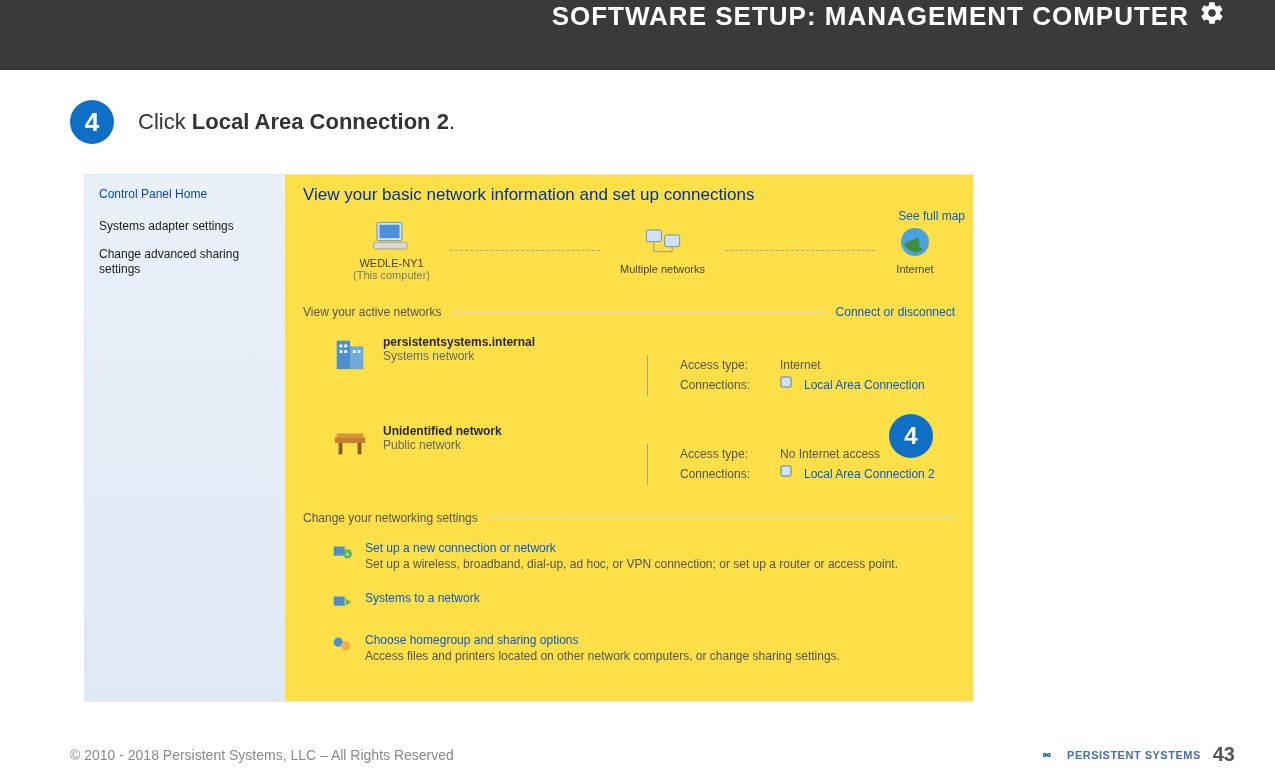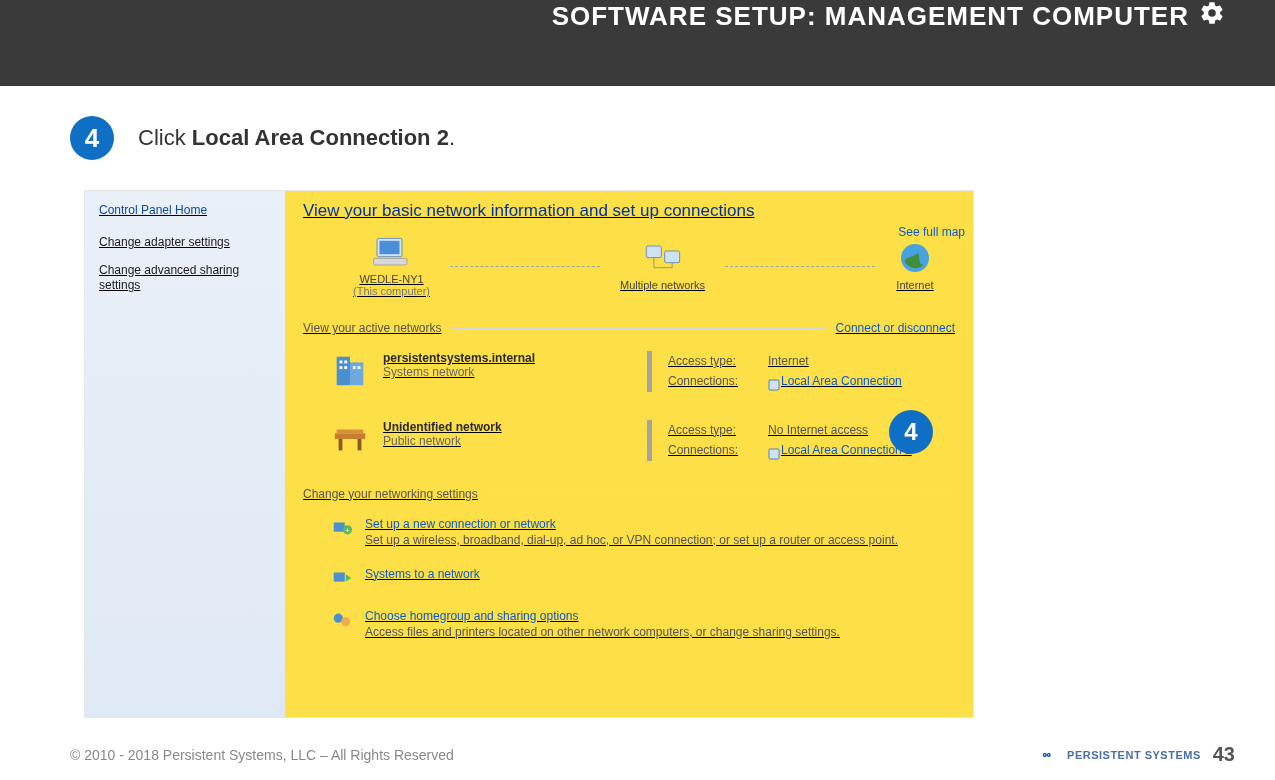--- a/index.html
+++ b/index.html
@@ -1,49 +1,49 @@
 <!DOCTYPE html>
 <html><head>
 <meta charset="utf-8">
 <style>
   * { box-sizing: border-box; margin: 0; padding: 0; }
   body { font-family: Arial, Helvetica, sans-serif; width:1275px; height:780px; background:#fff; position:relative; overflow:hidden; }
-  .headerbar { width:100%; height:86px; background:#3a3a3a; color:#fff; display:flex; align-items:flex-start; justify-content:flex-end; padding-right:50px; padding-top:0; }
+  .headerbar { width:100%; height:70px; background:#3a3a3a; color:#fff; display:flex; align-items:flex-start; justify-content:flex-end; padding-right:50px; padding-top:0; }
   .headerbar .title { font-size:26px; font-weight:700; letter-spacing:1px; display:flex; align-items:center; gap:10px; }
   .settings-icon svg { width:26px; height:26px; }
   .content { padding: 30px 70px 0 70px; }
   .step-row { display:flex; align-items:center; gap:24px; margin-bottom:30px; }
   .step-badge { width:44px; height:44px; border-radius:50%; background:#0f6fc5; color:#fff; display:flex; align-items:center; justify-content:center; font-weight:700; font-size:26px; }
   .step-text { font-size:22px; color:#333; }
   .step-text .bold { font-weight:700; }
-  .screenshot { margin-left:14px; width:890px; height:528px; border:1px solid #e6e6e6; background:#fff; position:relative; display:flex;text-decoration:underline; }
+  .screenshot { margin-left:14px; width:890px; height:528px; border:1px solid #e6e6e6; background:#fff; position:relative; display:flex; }
   .sidebar { width:200px; background:linear-gradient(#eaf0f8,#dfe9f5); padding:12px 14px; font-size:12px; color:#1a1a1a; }
   .sidebar .cph { color:#0a4aa0; font-size:12px; margin-bottom:18px; }
   .sidebar .link { color:#1a1a1a; margin-bottom:12px; line-height:1.3; cursor:pointer; }
   .mainpanel { flex:1; background:#fde047; padding:10px 18px 18px 18px; font-size:12px; color:#333; position:relative; }
   .main-h { color:#003399; font-size:17px; margin-bottom:14px; }
   .netmap { display:flex; align-items:center; gap:20px; padding:0 20px 10px 50px;justify-content:space-between; }
   .map-item { text-align:center; font-size:11px; color:#444; }
   .map-item .sub { color:#777; }
   .icon-box { width:40px; height:34px; margin:0 auto 4px auto; display:flex; align-items:center; justify-content:center; }
   .dash { flex:1; height:0; border-top:1px dashed #9aa; }
   .seefull { position:absolute; top:34px; right:8px; color:#0a5acd; font-size:12px; cursor:pointer; }
   .section-row { display:flex; align-items:center; gap:10px; margin-top:14px; color:#555; }
   .section-row .rule { flex:1; height:1px; background:#d9d9d9; }
   .connordis { color:#0a5acd; cursor:pointer; }
   .net-entry { display:flex; align-items:flex-start; gap:14px; padding:16px 0 12px 28px; }
   .net-entry .neticon { width:38px; height:38px; flex:0 0 38px; }
   .net-entry .netleft { flex:0 0 250px; }
   .net-entry .netleft .name { font-weight:700; color:#2a2a2a; }
   .net-entry .netleft .type { color:#666; }
-  .net-entry .netright { border-left:5px solid #a3a3a3; padding-left:16px; font-size:12px; color:#555; }
+  .net-entry .netright { border-left:1px solid #a3a3a3; padding-left:32px; font-size:12px; color:#555;margin-top:20px; }
   .kvrow { display:flex; gap:10px; line-height:1.7; }
   .kvrow .k { width:90px; color:#555; }
   .kvrow .v { color:#555; }
-  .kvrow .vlink { color:#0a5acd; cursor:pointer; display:flex; align-items:flex-end; gap:1px; }
+  .kvrow .vlink { color:#0a5acd; cursor:pointer; display:flex; align-items:flex-start; gap:12px; }
   .small-icon { width:12px; height:14px; display:inline-block; }
   .badge-callout { position:absolute; width:44px; height:44px; border-radius:50%; background:#0f6fc5; color:#fff; display:flex; align-items:center; justify-content:center; font-weight:700; font-size:24px; }
   .settings-list { padding:8px 0 0 28px; }
   .settings-list .srow { display:flex; gap:12px; padding:8px 0 12px 0; }
   .settings-list .srow .sicon { width:22px; height:22px; flex:0 0 22px; }
   .settings-list .srow .stext .stitle { color:#0a5acd; cursor:pointer; }
   .settings-list .srow .stext .sdesc { color:#555; margin-top:2px; }
   .footer { position:absolute; bottom:14px; left:70px; right:40px; display:flex; align-items:center; justify-content:space-between; color:#888; font-size:14px; }
   .footer .logo { display:flex; align-items:center; gap:6px; color:#4a6fa5; font-size:11px; font-weight:700; letter-spacing:.5px;justify-content:flex-end; }
   .footer .pnum { color:#555; font-weight:700; font-size:20px; margin-left:12px; }
@@ -67,21 +67,21 @@
   <div class="step-row">
     <div class="step-badge">4</div>
     <div class="step-text">
       <span>Click </span><span class="bold">Local Area Connection 2</span><span>.</span>
     </div>
   </div>
 
   <div class="screenshot">
     <div class="sidebar">
       <div class="cph">Control Panel Home</div>
-      <div class="link">Change adapter settings</div>
+      <div class="link">Systems adapter settings</div>
       <div class="link">Change advanced sharing settings</div>
     </div>
 
     <div class="mainpanel">
       <div class="main-h">View your basic network information and set up connections</div>
       <div class="seefull">See full map</div>
 
       <div class="netmap">
         <div class="map-item">
           <div class="icon-box">

